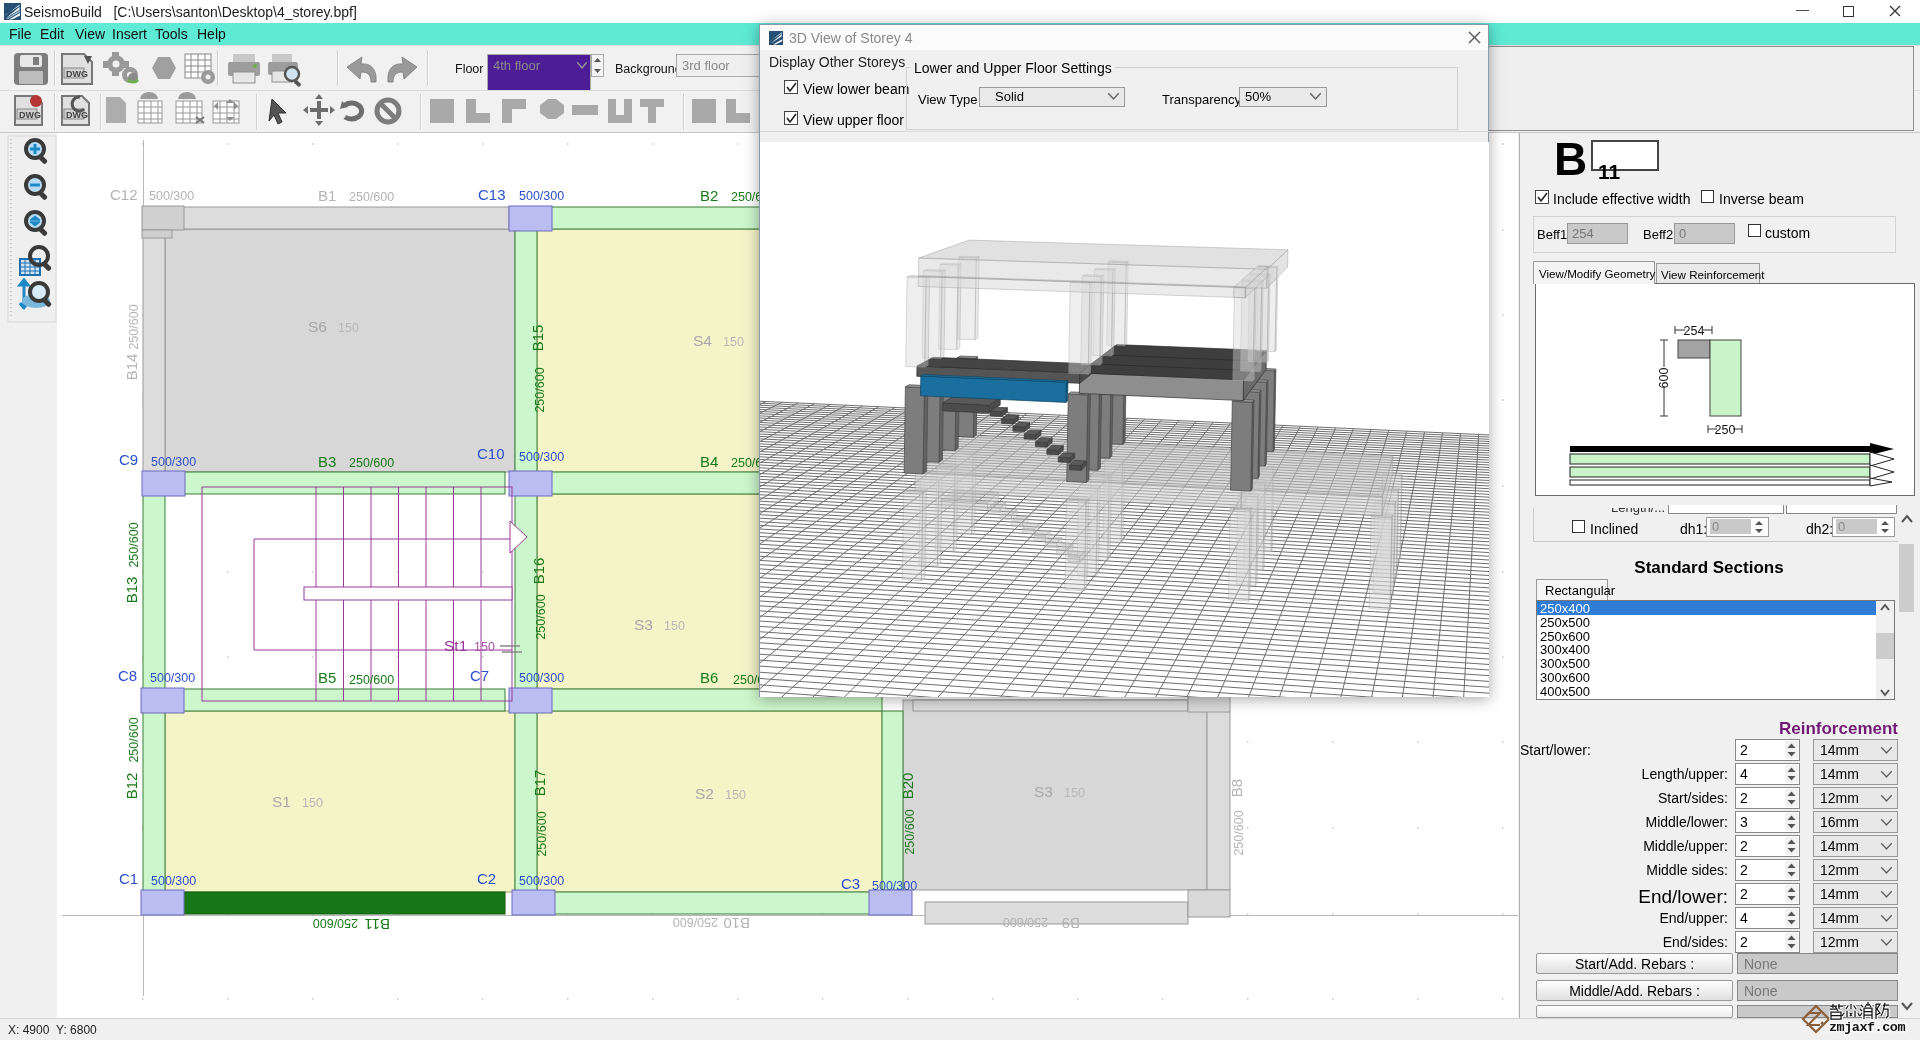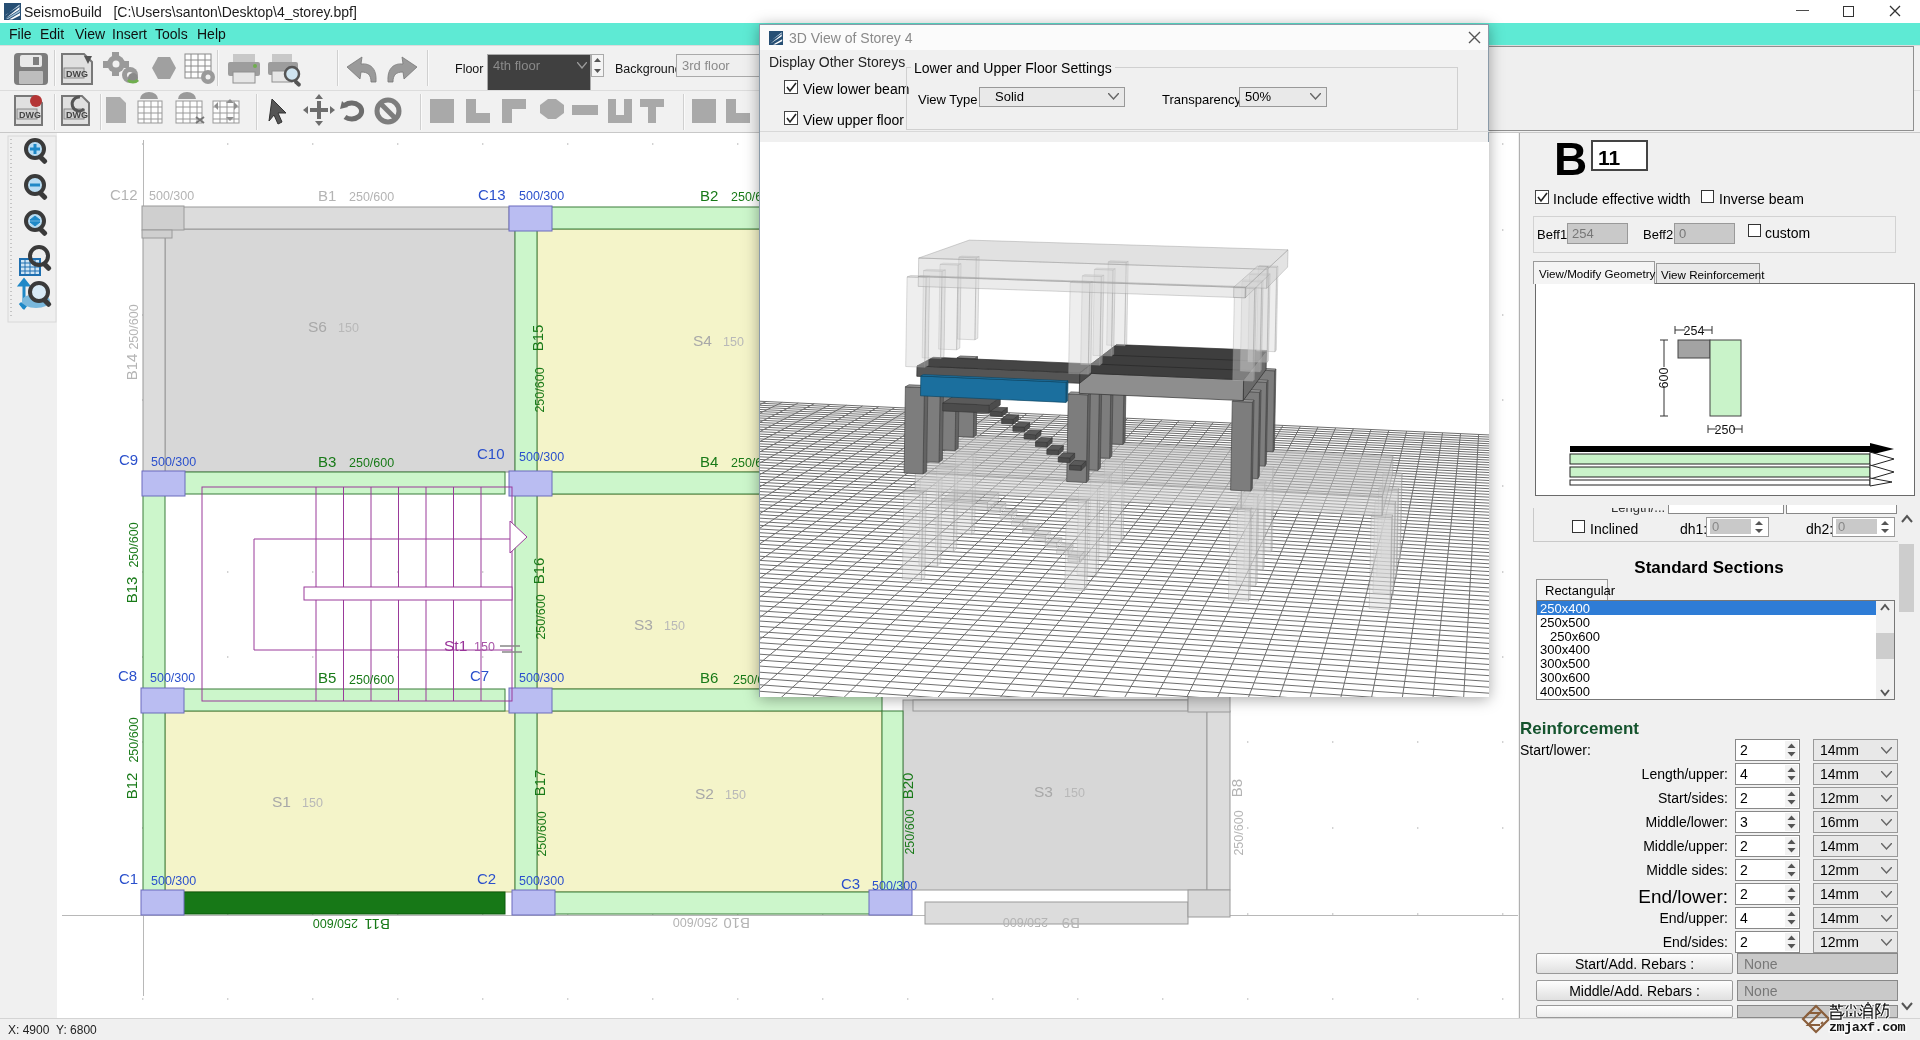--- a/index.html
+++ b/index.html
@@ -100,21 +100,21 @@
         <circle cx="292" cy="28" r="7" fill="#cfe4f0" stroke="#555" stroke-width="2.5"></circle>
         <rect x="296" y="33" width="8" height="4" rx="2" transform="rotate(45 296 33)" fill="#555"></rect>
       </g>
 
  <g fill="#9a9a9a" stroke="#777" stroke-width="0.8">
         <path d="M376 36 c1 -14 -6 -19 -15 -18 l1 -7 l-15 10 l13 12 l1 -7 c7 0 10 3 10 10 z"></path>
         <path d="M388 36 c-1 -14 6 -19 15 -18 l-1 -7 l15 10 l-13 12 l-1 -7 c-7 0 -10 3 -10 10 z"></path>
       </g>
 </svg>
 <span class="abs" style="left:455px;top:16px;font-size:12.5px;color:#111">Floor</span>
-<div class="abs" style="left:487px;top:8px;width:104px;height:41px;background:#404040;border:1px solid #aaa;font-size:13px;color:#8a8a8a;padding:3px 0 0 5px">4th floor<svg class="abs" style="right:3px;top:7px" width="10" height="7">
+<div class="abs" style="left:487px;top:8px;width:104px;height:41px;background:#4c1d95;border:1px solid #aaa;font-size:13px;color:#8a8a8a;padding:3px 0 0 5px">4th floor<svg class="abs" style="right:3px;top:7px" width="10" height="7">
         <path d="M0 0 L5 6 L10 0" fill="none" stroke="#9a9a9a" stroke-width="1.4"></path>
       </svg></div>
 <div class="abs" style="left:591px;top:8px;width:13px;height:23px;background:#f4f4f4;border:1px solid #aaa">
  <svg width="11" height="21">
         <path d="M2 7 L5.5 3 L9 7 Z M2 14 L5.5 18 L9 14 Z" fill="#555"></path>
       </svg></div>
 <span class="abs" style="left:615px;top:16px;font-size:12.5px;color:#111">Background</span>
 <div class="abs" style="left:676px;top:8px;width:103px;height:23px;background:#efefef;border:1px solid #aaa;font-size:13px;color:#8a8a8a;padding:3px 0 0 5px">3rd floor</div>
 <div class="sep1" style="left:54px"></div>
     <div class="sep1" style="left:217px"></div>
@@ -352,21 +352,21 @@
 <text x="695" y="799" font-size="15.5" fill="#a8a8a8" text-anchor="start">S2</text>
       <text x="725" y="799" font-size="12.5" fill="#b8b8b8" text-anchor="start">150</text>
 <text x="1034" y="797" font-size="15.5" fill="#a8a8a8" text-anchor="start">S3</text>
       <text x="1064" y="797" font-size="12.5" fill="#b8b8b8" text-anchor="start">150</text>
 <text x="444" y="651" font-size="15.5" fill="#993399" text-anchor="start">St1</text>
       <text x="474" y="651" font-size="12.5" fill="#a855a8" text-anchor="start">150</text>
 </svg>
   </div>
 <div class="abs" id="rightpanel">
 <span class="abs" style="left:34px;top:-1px;font-size:46px;font-weight:bold;color:#000;font-family:'Liberation Sans',sans-serif">B</span>
-<div class="abs" style="left:71px;top:7px;width:57px;height:31px;background:#fff;border:2px solid #444;font-size:21px;font-weight:bold;color:#000;padding:4px 0 0 5px">11</div>
+<div class="abs" style="left:71px;top:7px;width:68px;height:31px;background:#fff;border:2px solid #444;font-size:21px;font-weight:bold;color:#000;padding:18px 0 0 5px">11</div>
 <svg class="abs" style="left:15px;top:57px" width="15" height="15">
       <rect x="0.5" y="0.5" width="13" height="13" fill="#fff" stroke="#444"></rect>
       <path d="M3 7 l3 4 l6 -8" stroke="#222" stroke-width="1.6" fill="none"></path>
     </svg>
 <span class="abs" style="left:33px;top:58px;font-size:14px">Include effective width</span>
 <div class="cb" style="left:181px;top:57px"></div>
 <span class="abs" style="left:199px;top:58px;font-size:14px">Inverse beam</span>
 <div class="abs" style="left:13px;top:83px;width:363px;height:37px;border:1px solid #d2d2d2"></div>
 <span class="abs" style="left:17px;top:94px;font-size:13px">Beff1</span>
 <div class="abs" style="left:47px;top:90px;width:61px;height:21px;background:#c9c9c9;border:1px solid #999;font-size:13px;color:#777;padding:2px 0 0 4px">254</div>
@@ -423,33 +423,33 @@
 <rect x="0" y="0" width="18" height="510" fill="#f0f0f0"></rect>
 <rect x="1" y="36" width="15" height="68" fill="#cdcdcd"></rect>
 <path d="M4 14 L9 8 L14 14" fill="none" stroke="#555" stroke-width="2"></path>
 <path d="M4 495 L9 501 L14 495" fill="none" stroke="#555" stroke-width="2"></path>
 </svg>
 <div class="abs" style="left:0;top:425px;width:378px;text-align:center;font-size:17px;font-weight:bold;color:#000">Standard Sections</div>
 <div class="abs" style="left:16px;top:446px;width:72px;height:21px;background:#f4f4f4;border:1px solid #999;border-bottom:none;font-size:13px;padding:3px 0 0 8px;z-index:3">Rectangular</div>
 <div class="abs" style="left:16px;top:467px;width:359px;height:100px;background:#fff;border:1px solid #777;z-index:2">
 <div class="abs" style="left:0;top:0;width:339px;height:13.8px;background:#2e7cd6;color:#fff;font-size:13px;padding-left:3px">250x400</div>
 <div class="abs" style="left:0;top:13.8px;width:339px;height:13.8px;color:#000;font-size:13px;padding-left:3px">250x500</div>
-<div class="abs" style="left:0;top:27.6px;width:339px;height:13.8px;color:#000;font-size:13px;padding-left:13px">250x600</div>
+<div class="abs" style="left:0;top:27.6px;width:339px;height:13.8px;color:#000;font-size:13px;padding-left:3px">250x600</div>
 <div class="abs" style="left:0;top:41.4px;width:339px;height:13.8px;color:#000;font-size:13px;padding-left:3px">300x400</div>
 <div class="abs" style="left:0;top:55.2px;width:339px;height:13.8px;color:#000;font-size:13px;padding-left:3px">300x500</div>
 <div class="abs" style="left:0;top:69.0px;width:339px;height:13.8px;color:#000;font-size:13px;padding-left:3px">300x600</div>
 <div class="abs" style="left:0;top:82.8px;width:339px;height:13.8px;color:#000;font-size:13px;padding-left:3px">400x500</div>
 <svg class="abs" style="right:0;top:0" width="18" height="98">
 <rect x="0" y="0" width="18" height="98" fill="#f0f0f0"></rect>
 <rect x="0" y="32" width="18" height="26" fill="#cdcdcd"></rect>
 <path d="M5 9 L9 4 L13 9" fill="none" stroke="#555" stroke-width="2"></path>
 <path d="M5 89 L9 94 L13 89" fill="none" stroke="#555" stroke-width="2"></path>
 </svg>
     </div>
-<div class="abs" style="left:0;top:586px;width:378px;text-align:left;font-size:17px;font-weight:bold;color:#14532d">Reinforcement</div>
+<div class="abs" style="left:0;top:586px;width:378px;text-align:right;font-size:17px;font-weight:bold;color:#701a75">Reinforcement</div>
 <div class="abs" style="left:0;top:609px;width:208px;text-align:left;font-size:14px;color:#000">Start/lower:</div>
 <div class="abs" style="left:215px;top:606px;width:65px;height:22px;background:#fff;border:1px solid #888">
 <span class="abs" style="left:4px;top:2px;font-size:14px;color:#000">2</span>
 <svg class="abs" style="right:1px;top:1px" width="13" height="18">
         <rect x="0" y="0" width="13" height="18" fill="#f2f2f2"></rect>
         <path d="M2.5 7 L6.5 2.5 L10.5 7 Z" fill="#555"></path>
         <path d="M2.5 11 L6.5 15.5 L10.5 11 Z" fill="#555"></path>
       </svg>
     </div>
 <div class="abs" style="left:293px;top:606px;width:85px;height:22px;background:#e8e8e8;border:1px solid #999">

